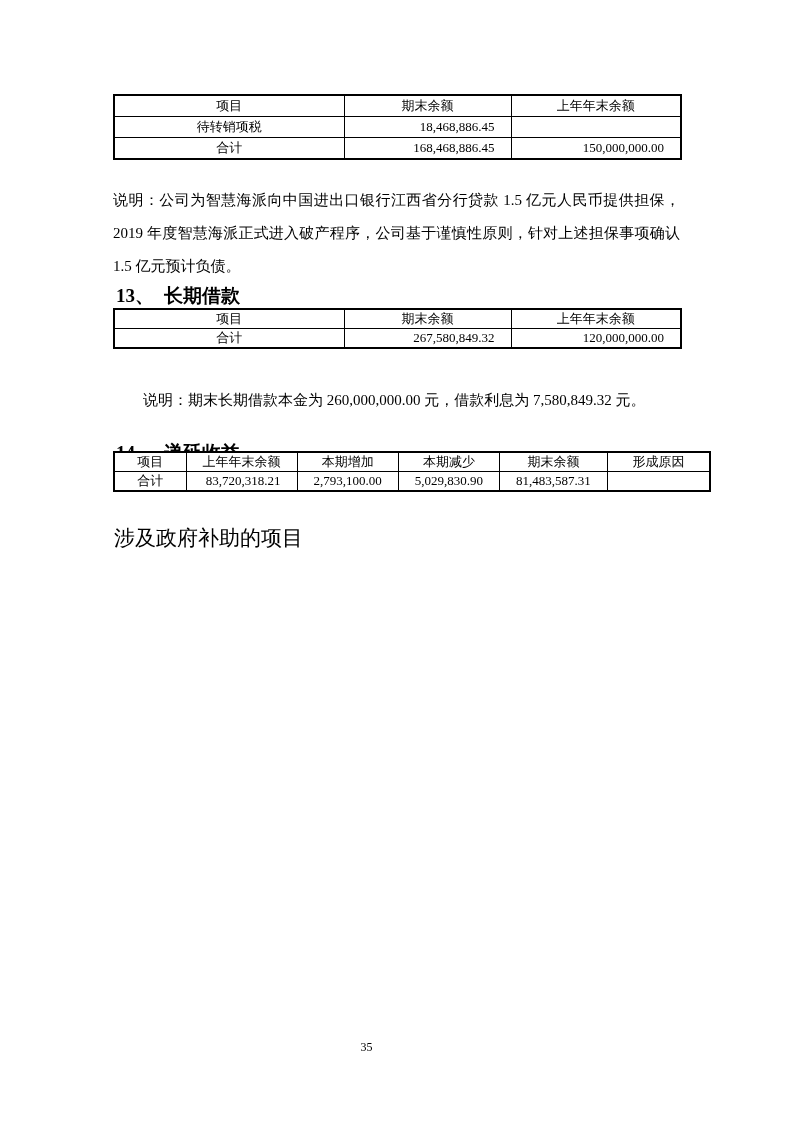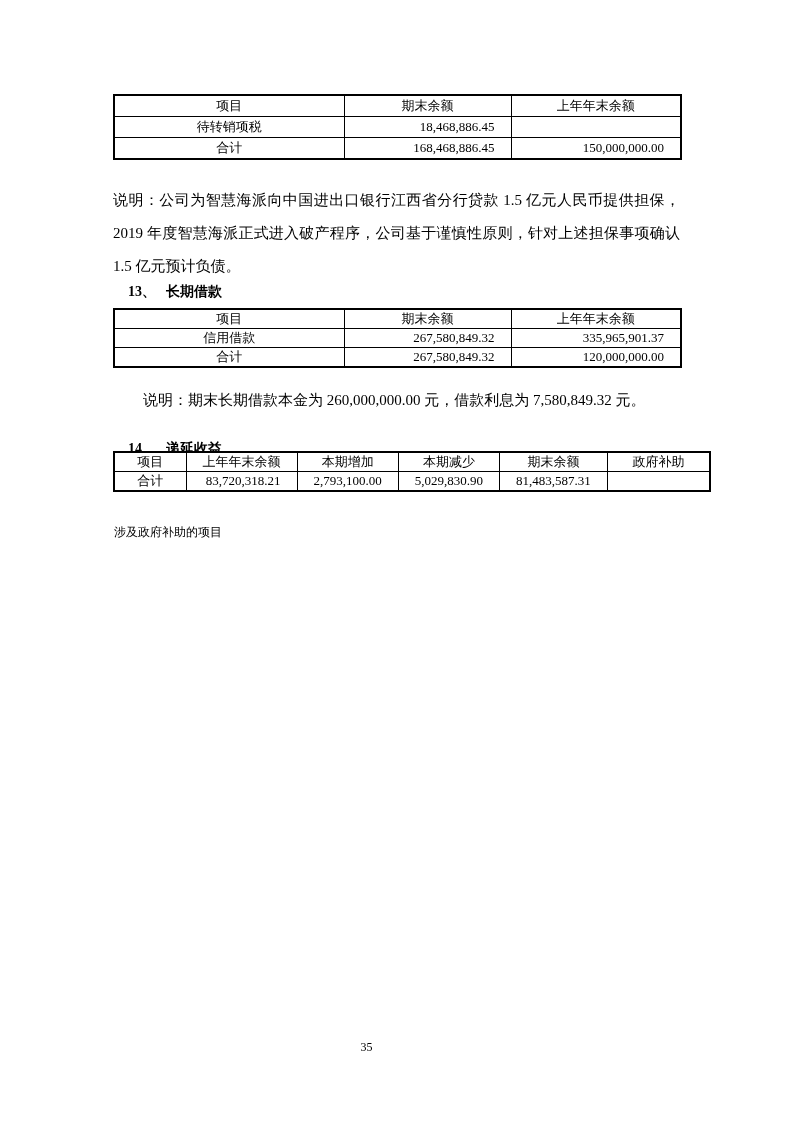--- a/index.html
+++ b/index.html
@@ -52,33 +52,33 @@
     text-align: justify;
     text-justify: inter-character;
   }
   .note13 {
     top: 390px;
     line-height: 20px;
     text-indent: 2em;
   }
   .heading {
     position: absolute;
-    left: 128px;
-    font-size: 14px;
+    left: 116px;
+    font-size: 19px;
     font-weight: bold;
     margin: 0;
   }
   .h13 { top: 283px; }
   .h14 { top: 424px; margin-top: 16px; }
   .heading .num { margin-right: 10px; }
   .caption {
     position: absolute;
     left: 114px;
     top: 524px;
-    font-size: 12px;
+    font-size: 21px;
     margin: 0;
   }
   .pageno {
     position: absolute;
     left: 0;
     top: 1040px;
     width: 733px;
     text-align: center;
     font-size: 12px;
   }
@@ -129,25 +129,20 @@
     </colgroup>
     <thead>
       <tr>
         <th>项目</th>
         <th>期末余额</th>
         <th>上年年末余额</th>
       </tr>
     </thead>
     <tbody>
       <tr>
-        <td class="l">信用借款</td>
-        <td class="r">267,580,849.32</td>
-        <td class="r">335,965,901.37</td>
-      </tr>
-      <tr>
         <td class="c">合计</td>
         <td class="r">267,580,849.32</td>
         <td class="r">120,000,000.00</td>
       </tr>
     </tbody>
   </table>
 
   <p class="note note13">说明：期末长期借款本金为 260,000,000.00 元，借款利息为 7,580,849.32 元。</p>
 
   <h3 class="heading h14">
@@ -163,21 +158,21 @@
         <col style="width:100px">
         <col style="width:103px">
     </colgroup>
     <thead>
       <tr>
         <th>项目</th>
         <th>上年年末余额</th>
         <th>本期增加</th>
         <th>本期减少</th>
         <th>期末余额</th>
-        <th>政府补助</th>
+        <th>形成原因</th>
       </tr>
     </thead>
     <tbody>
       <tr>
         <td class="c">合计</td>
         <td class="r">83,720,318.21</td>
         <td class="r">2,793,100.00</td>
         <td class="r">5,029,830.90</td>
         <td class="r">81,483,587.31</td>
         <td class="c"></td>

